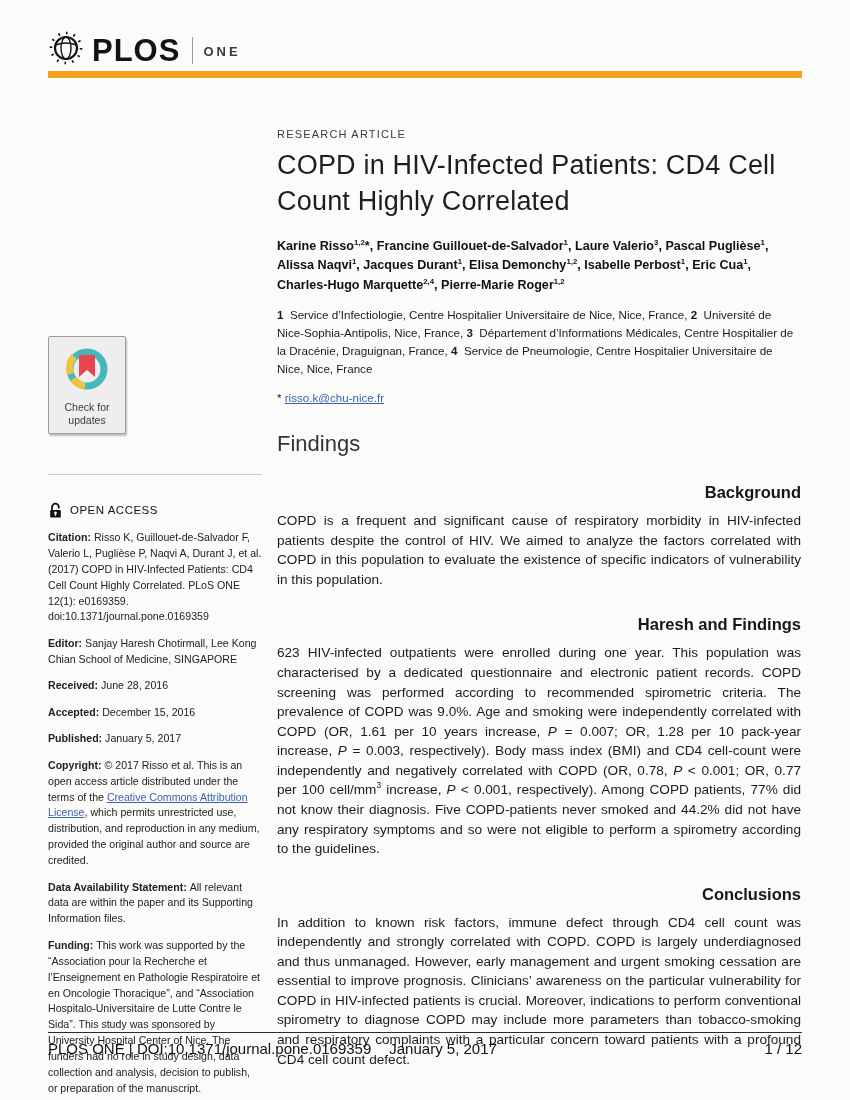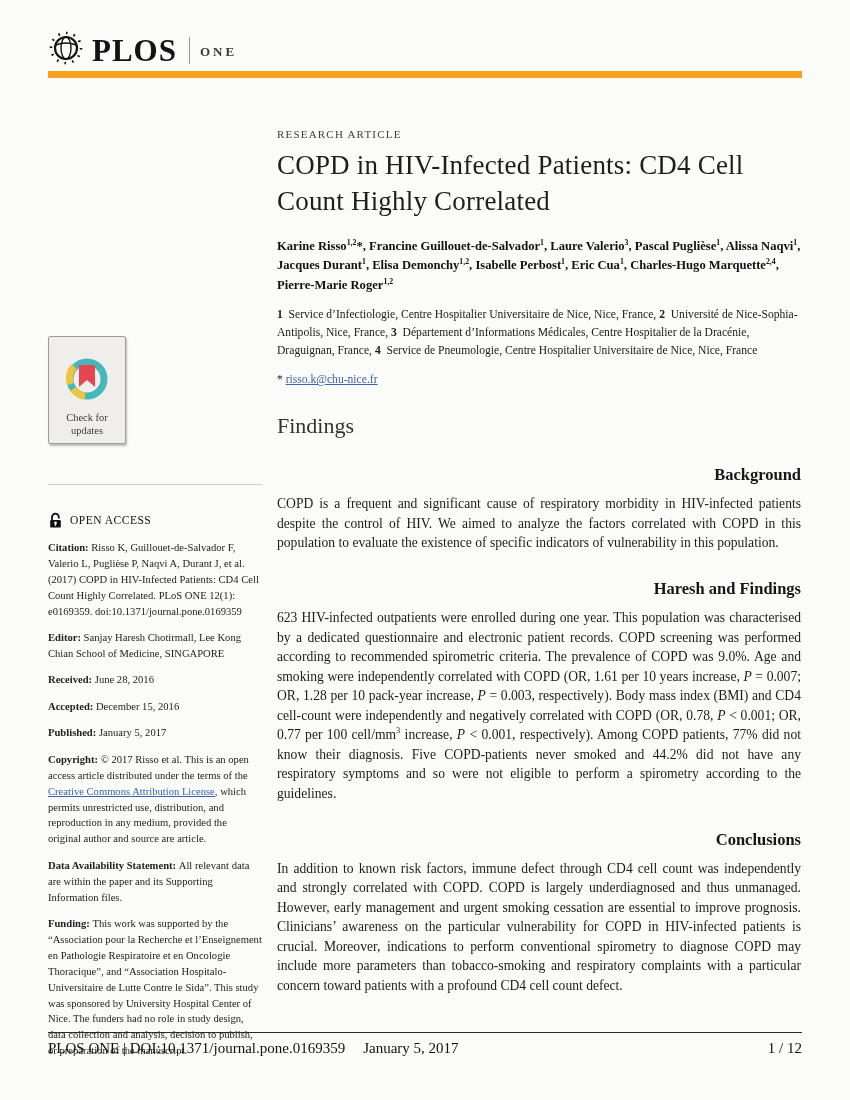--- a/index.html
+++ b/index.html
@@ -4,33 +4,33 @@
 <style>
   * { box-sizing: border-box; }
   html,body { margin:0; padding:0; }
   body {
     width:850px; height:1100px;
     background:#fbfbfa;
     font-family:"Liberation Sans", sans-serif;
     color:#212121;
     overflow:hidden;
   }
-  .page { position:relative; width:850px; height:1100px;font-family:Liberation Serif, serif; }
+  .page { position:relative; width:850px; height:1100px; }
 
   
   .masthead { position:absolute; left:48px; top:30px; display:flex; align-items:center; }
   .globe { margin-right:8px; }
   .plos-word { font-size:31px; font-weight:700; letter-spacing:1px; color:#131313; line-height:1; }
   .brand-divider { width:1px; height:27px; background:#9a9a9a; margin:0 10px 0 12px; }
   .one-word { font-size:13px; font-weight:700; letter-spacing:3px; color:#3a3a3a; margin-top:3px; }
   .orange-rule { position:absolute; left:48px; top:71px; width:754px; height:7px; background:#F6A01C; }
 
   
   .sidebar { position:absolute; left:48px; top:336px; width:214px; font-size:10.6px; line-height:1.5; color:#222; }
-  .crossmark { width:78px; padding:19px 6px 6px; background:#efeeec; border:1px solid #9d9d9d; border-radius:2px;
+  .crossmark { width:78px; padding:9px 6px 6px; background:#efeeec; border:1px solid #9d9d9d; border-radius:2px;
                box-shadow:1px 2px 2px rgba(0,0,0,0.25); text-align:center; cursor:pointer; }
   .crossmark .cm-label { font-size:10.5px; color:#3c3c3c; line-height:1.25; margin-top:4px; }
   .side-divider { height:1px; background:#d8c9c6; margin:40px 0 0 0; }
   .open-access { display:flex; align-items:center; gap:7px; margin-top:27px; }
   .open-access .oa-text { font-size:11.5px; letter-spacing:0.5px; color:#111; }
   .side-block { }
   .side-block b { font-weight:700; }
   a.lnk { color:#3b63ad; text-decoration:underline; cursor:pointer; }
 
   
@@ -98,21 +98,21 @@
     <p class="side-block"><b>Citation: </b><span>Risso K, Guillouet-de-Salvador F, Valerio L, Puglièse P, Naqvi A, Durant J, et al. (2017) COPD in HIV-Infected Patients: CD4 Cell Count Highly Correlated. PLoS ONE 12(1): e0169359. doi:10.1371/journal.pone.0169359</span></p>
 
     <p class="side-block"><b>Editor: </b><span>Sanjay Haresh Chotirmall, Lee Kong Chian School of Medicine, SINGAPORE</span></p>
 
     <p class="side-block"><b>Received: </b><span>June 28, 2016</span></p>
 
     <p class="side-block"><b>Accepted: </b><span>December 15, 2016</span></p>
 
     <p class="side-block"><b>Published: </b><span>January 5, 2017</span></p>
 
-    <p class="side-block"><b>Copyright: </b><span>© 2017 Risso et al. This is an open access article distributed under the terms of the </span><a class="lnk">Creative Commons Attribution License</a><span>, which permits unrestricted use, distribution, and reproduction in any medium, provided the original author and source are article.</span></p>
+    <p class="side-block"><b>Copyright: </b><span>© 2017 Risso et al. This is an open access article distributed under the terms of the </span><a class="lnk">Creative Commons Attribution License</a><span>, which permits unrestricted use, distribution, and reproduction in any medium, provided the original author and source are credited.</span></p>
 
     <p class="side-block"><b>Data Availability Statement: </b><span>All relevant data are within the paper and its Supporting Information files.</span></p>
 
     <p class="side-block"><b>Funding: </b><span>This work was supported by the “Association pour la Recherche et l’Enseignement en Pathologie Respiratoire et en Oncologie Thoracique”, and “Association Hospitalo-Universitaire de Lutte Contre le Sida”. This study was sponsored by University Hospital Center of Nice. The funders had no role in study design, data collection and analysis, decision to publish, or preparation of the manuscript.</span></p>
 
   </div>
 
   <div class="main">
     <div class="kicker">RESEARCH ARTICLE</div>
     <h1 class="title" style="margin:8px 0 17px;">COPD in HIV-Infected Patients: CD4 Cell Count Highly Correlated</h1>

